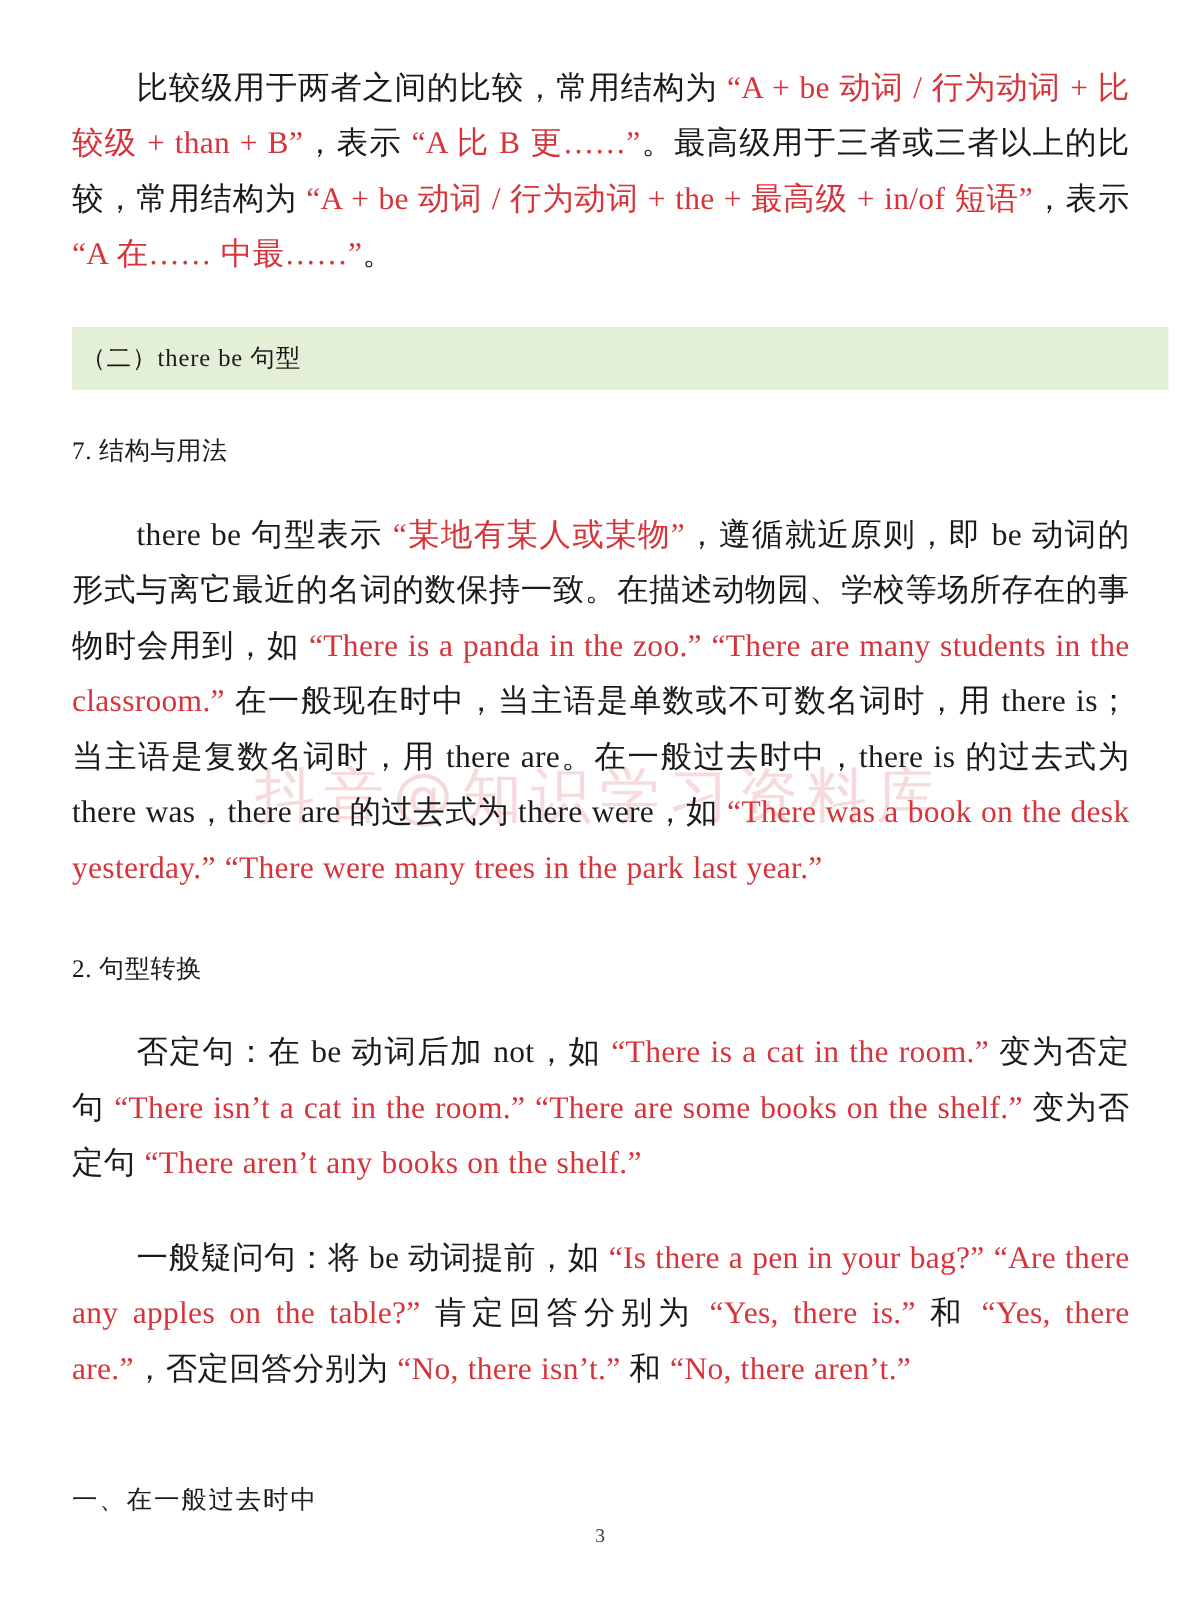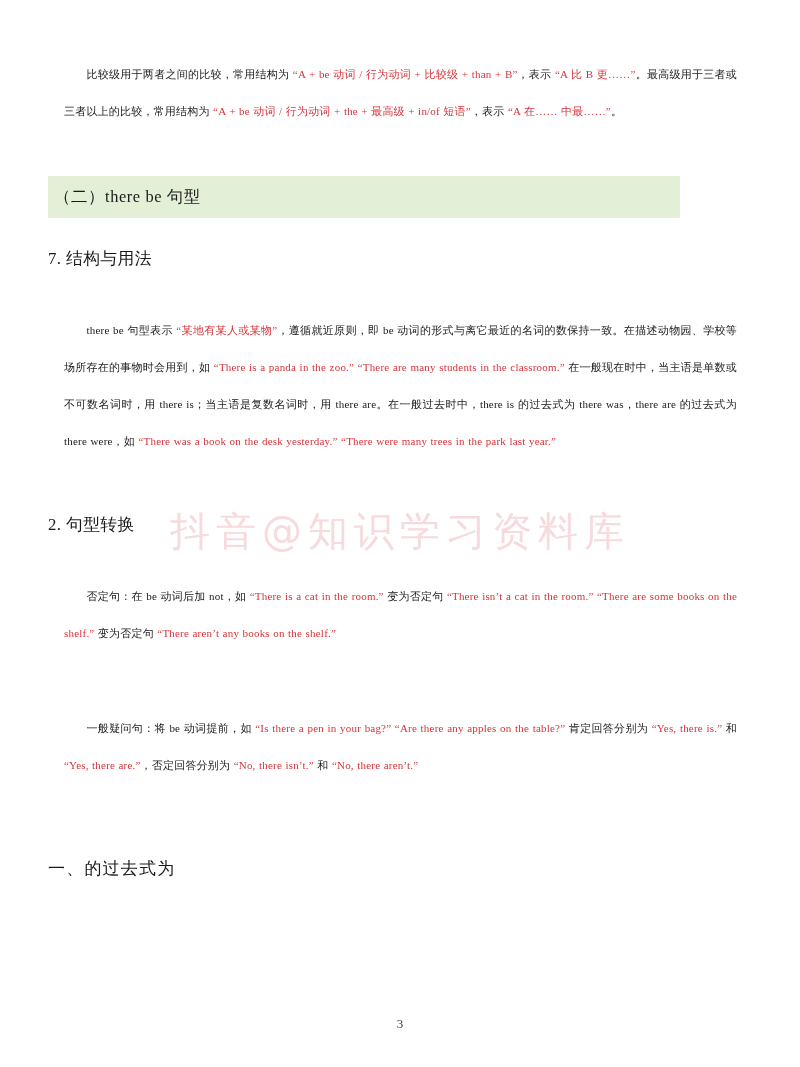--- a/index.html
+++ b/index.html
@@ -21,37 +21,37 @@
     padding: 0;
   }
   .content {
     position: absolute;
     left: 48px;
     top: 40px;
     width: 705px;
   }
   
   .para {
-    font-size: 11px;
+    font-size: 21px;
     line-height: 37px;
     text-align: justify;
     text-justify: inter-character;
-    margin: 16px;
+    margin: 0;
     letter-spacing: 0.2px;
     word-spacing: 0.5px;
   }
   .para.indent { text-indent: 2.05em; }
 
   .red { color: #d6343a; }
   .blk { color: #1a1a1a; }
 
   
   .sec-heading {
     background: #e4efd7;
-    width: 632px;
+    width: 731px;
     box-sizing: border-box;
     padding: 9px 0 9px 6px;
     font-size: 16.4px;
     line-height: 24px;
     color: #1a1a1a;
     letter-spacing: 0.6px;
     margin: 0;
   }
   
   .sub-heading {
@@ -130,19 +130,19 @@
     <div class="gap-22"></div>
 
     <p class="para indent"><span class="blk">否定句：在 be 动词后加 not，如 </span><span class="red">“There is a cat in the room.”</span><span class="blk"> 变为否定句 </span><span class="red">“There isn’t a cat in the room.”</span><span class="blk"> </span><span class="red">“There are some books on the shelf.”</span><span class="blk"> 变为否定句 </span><span class="red">“There aren’t any books on the shelf.”</span></p>
 
     <div class="gap-26"></div>
 
     <p class="para indent"><span class="blk">一般疑问句：将 be 动词提前，如 </span><span class="red">“Is there a pen in your bag?”</span><span class="blk"> </span><span class="red">“Are there any apples on the table?”</span><span class="blk"> 肯定回答分别为 </span><span class="red">“Yes, there is.”</span><span class="blk"> 和 </span><span class="red">“Yes, there are.”</span><span class="blk">，否定回答分别为 </span><span class="red">“No, there isn’t.”</span><span class="blk"> 和 </span><span class="red">“No, there aren’t.”</span></p>
 
     <div class="gap-54"></div>
 
-    <p class="big-heading">一、的过去式为</p>
+    <p class="big-heading">一、在一般过去时中</p>
 
   </div>
 
   <div class="page-number">3</div>
 
 </div>
 
 </body></html>

